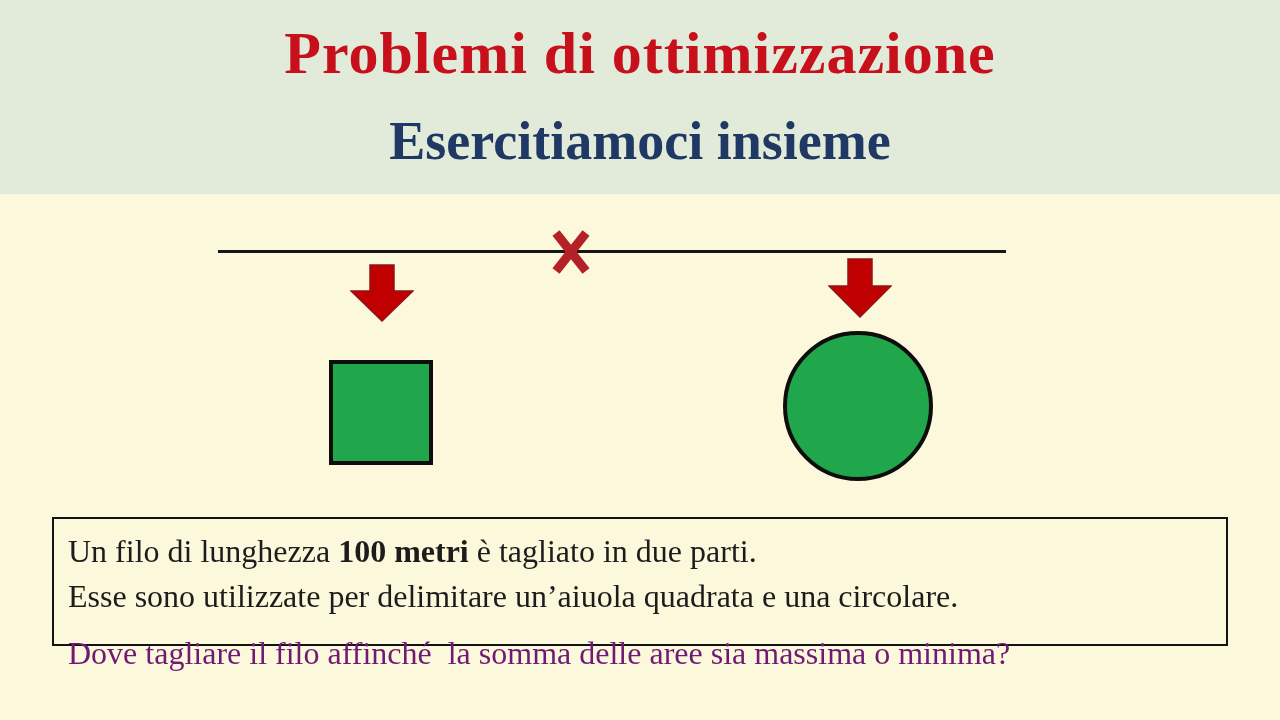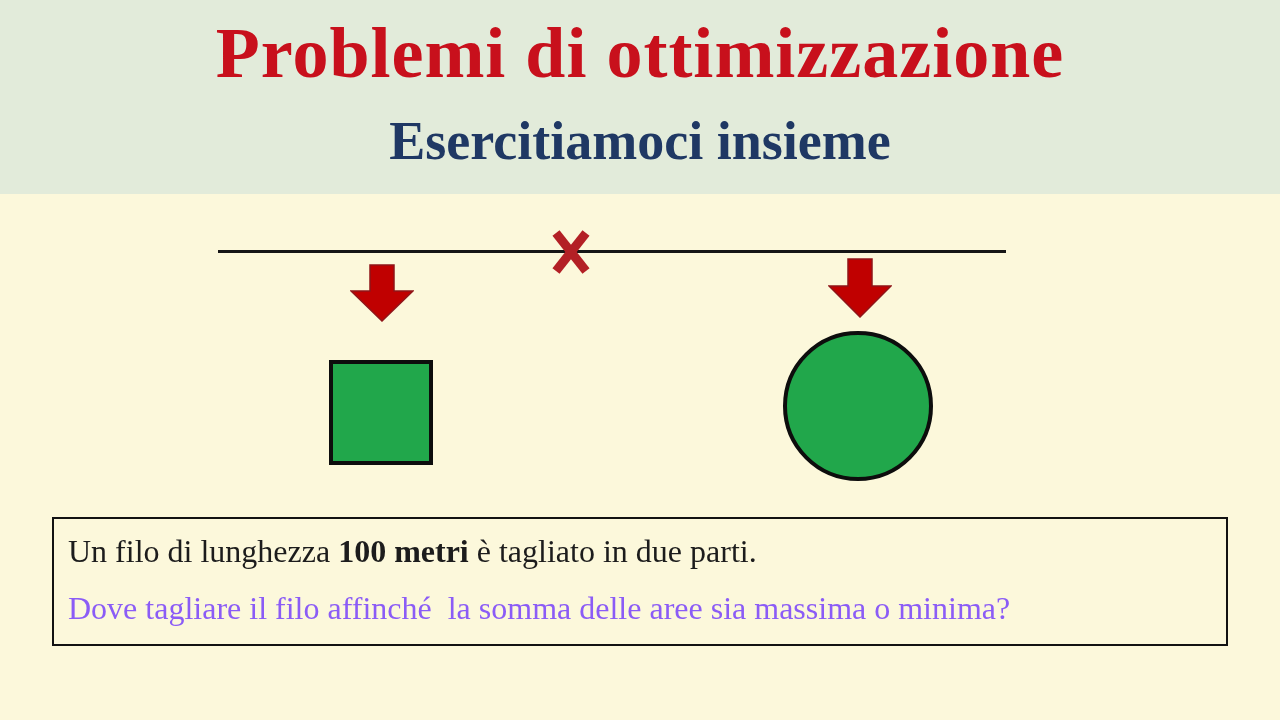--- a/index.html
+++ b/index.html
@@ -1,21 +1,21 @@
 <!DOCTYPE html>
 <html><head>
 <meta charset="utf-8">
 <style>
   html,body{margin:0;padding:0;}
   body{width:1280px;height:720px;overflow:hidden;font-family:"Liberation Serif",serif;}
   .slide{position:relative;width:1280px;height:720px;background:#FCF8DB;}
 
   
   .band{position:absolute;left:0;top:0;width:1280px;height:194px;background:#E2EBDA;text-align:center;}
-  .band h1{margin:0;padding-top:8px;font-size:72px;line-height:90px;font-weight:bold;color:#C8101C;letter-spacing:1px;}
+  .band h1{margin:0;padding-top:8px;font-size:60px;line-height:90px;font-weight:bold;color:#C8101C;letter-spacing:1px;}
   .band h2{margin:14px 0 0 0;font-size:54px;line-height:58px;font-weight:bold;color:#1F3864;}
 
   
   .wire{position:absolute;left:218px;top:250px;width:788px;height:3px;background:#161616;}
 
   
   .cut{position:absolute;left:551px;top:229px;}
 
   
   .arrow{position:absolute;}
@@ -26,21 +26,21 @@
   .square{position:absolute;left:329px;top:360px;width:104px;height:105px;
           box-sizing:border-box;background:#21A74B;border:4px solid #0D0D0D;}
   .circle{position:absolute;left:783px;top:331px;width:150px;height:150px;
           box-sizing:border-box;background:#21A74B;border:4px solid #0D0D0D;border-radius:50%;}
 
   
   .problem-box{position:absolute;left:52px;top:517px;width:1176px;height:129px;
                box-sizing:border-box;border:2px solid #121212;padding:10px 10px 0 14px;}
   .stmt{margin:0;font-size:32px;line-height:45px;color:#1C1C1C;}
   .stmt strong{font-weight:bold;}
-  .question{margin:13px 0 0 0;font-size:32px;line-height:42px;color:#8b5cf6;white-space:pre-wrap;}
+  .question{margin:13px 0 0 0;font-size:32px;line-height:42px;color:#701a75;white-space:pre-wrap;}
 </style>
 </head>
 <body>
 
 <div class="slide">
 
   <header class="band">
     <h1>Problemi di ottimizzazione</h1>
     <h2>Esercitiamoci insieme</h2>
   </header>
@@ -58,16 +58,17 @@
 
   <svg class="arrow arrow-right" width="64" height="60" viewBox="0 0 64 60">
     <polygon points="20,1 44,1 44,28 63,28 32,59 1,28 20,28" stroke="#8F1519" stroke-width="1.5" fill="#C00000"></polygon>
   </svg>
 
   <div class="square"></div>
   <div class="circle"></div>
 
   <div class="problem-box">
     <p class="stmt"><span>Un filo di lunghezza </span><strong>100 metri</strong><span> è tagliato in due parti.</span></p>
+    <p class="stmt">Esse sono utilizzate per delimitare un’aiuola quadrata e una circolare.</p>
     <p class="question">Dove tagliare il filo affinché  la somma delle aree sia massima o minima?</p>
   </div>
 
 </div>
 
 </body></html>

